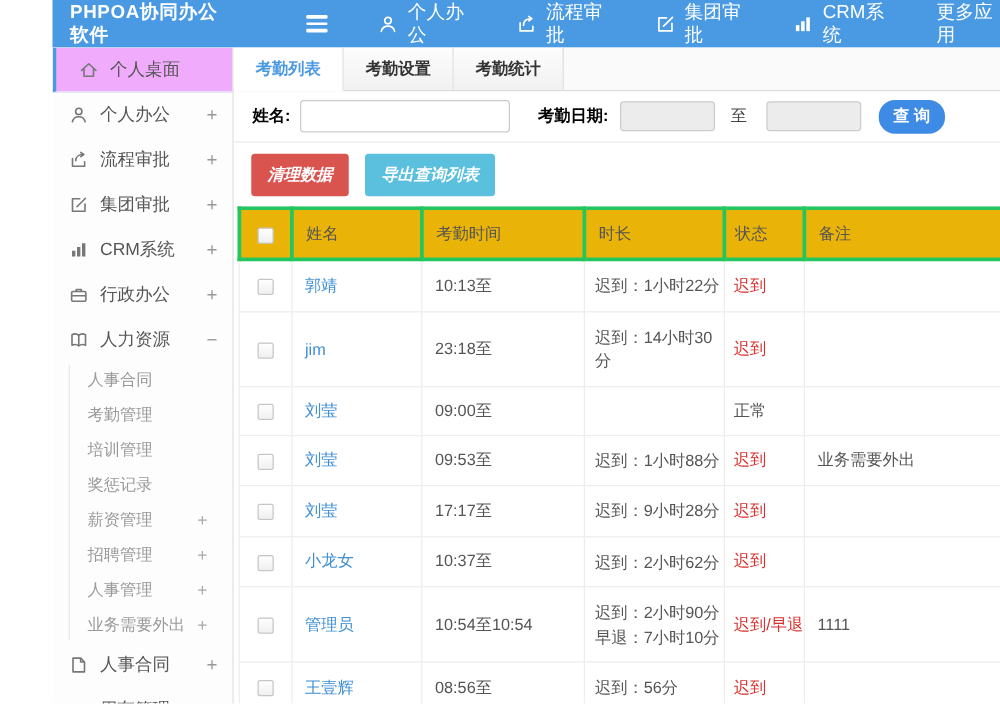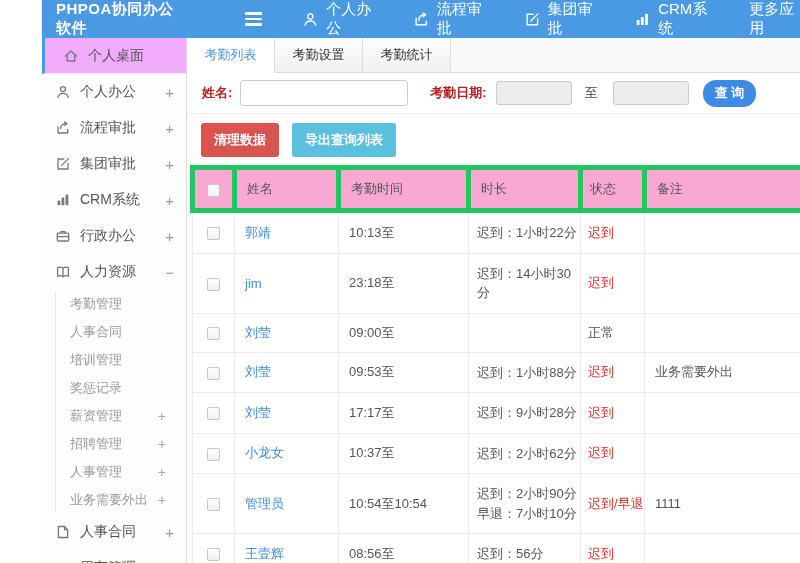--- a/index.html
+++ b/index.html
@@ -32,47 +32,47 @@
   .submenu { position:relative; }
   .submenu:before { content:""; position:absolute; left:13px; top:2px; bottom:2px;
     border-left:1px solid #e8e8e8; }
   .sm-item { height:28px; display:flex; align-items:center; padding:0 20px 0 28px;
     color:#999; font-size:13px; cursor:pointer; }
   .sm-item .exp { margin-left:auto; color:#aaa; font-size:14px; }
 
   
   .main { flex:1; overflow:hidden; display:flex; flex-direction:column; background:#fff; }
   .tabs { height:35px; background:#fafafa; border-bottom:1px solid #ddd; display:flex; flex-shrink:0; }
-  .tab { width:88px; line-height:34px; text-align:center; font-size:13px; font-weight:normal;
+  .tab { width:88px; line-height:34px; text-align:center; font-size:13px; font-weight:bold;
     color:#333; background:linear-gradient(#fdfdfd,#f1f1f1); border-right:1px solid #ddd; cursor:pointer; }
   .tab.active { background:#fff; color:#4a99e3; height:35px; border-bottom:1px solid #fff; }
 
   .filter { height:41px; display:flex; align-items:center; padding:0 15px;
     border-bottom:1px solid #ececec; font-size:13px; flex-shrink:0; }
-  .filter label { font-weight:bold; color:#b91c1c; }
+  .filter label { font-weight:bold; color:#000000; }
   .inp-name { width:168px; height:26px; margin-left:8px; border:1px solid #ccc; border-radius:3px;
     padding:0 6px; font-size:13px; outline:none; }
   .lbl-date { margin-left:22px; }
   .inp-date { width:76px; height:24px; margin-left:9px; border:1px solid #ccc; border-radius:3px;
     background:#ececec; padding:0 5px; font-size:13px; outline:none; }
   .zhi { margin:0 6px 0 13px; color:#444; }
   .btn-search { margin-left:14px; background:#3d8be4; color:#fff; border:none; border-radius:13px;
     height:27px; padding:0 12px; font-size:13px; font-weight:bold; cursor:pointer; }
 
   .toolbar { padding:9px 14px 8px; display:flex; gap:13px; flex-shrink:0; }
   .btn { border:none; border-radius:3px; color:#fff; font-size:13px; font-weight:bold;
-    padding:8px 13px; cursor:pointer; }
+    padding:8px 13px; cursor:pointer;font-style:italic; }
   .btn-danger { background:#d9534f; }
   .btn-info { background:#5bc0de;text-align:center; }
 
   
   .tbl-wrap { flex:1; overflow:hidden; padding:0 3px; }
   table { width:100%; border-collapse:collapse; font-size:13px; color:#555; table-layout:fixed; }
-  th { background:#f9a8d4; font-weight:normal; color:#555; text-align:left;
-    padding:9px 10px; border:5px solid #22c55e; }
+  th { background:#eab308; font-weight:normal; color:#555; text-align:left;
+    padding:9px 10px; border:3px solid #22c55e; }
   td { padding:10px; border:1px solid #ededed; vertical-align:middle; background:#fff; }
   td.c-dur { white-space:pre-line; padding:10px 2px 10px 8px; line-height:1.5; }
   td.c-status, th.c-status { padding:10px 3px 10px 7px; white-space:nowrap; }
   .cb { display:inline-block; width:13px; height:13px; border:1px solid #c6c6c6; border-radius:2px;
     background:linear-gradient(#fefefe,#f0f0f0); cursor:pointer; vertical-align:middle; }
   .name-link { color:#3f8fd3; cursor:pointer; text-decoration:none; }
   .status[data-status="late"] { color:#d9302c; }
   .status[data-status="normal"] { color:#555; }
 </style>
 </head>
@@ -234,24 +234,24 @@
       <div class="sb-item">
         <svg class="sic">
             <use href="#i-book"></use>
           </svg>
         <span>人力资源</span>
         <span class="exp">−</span>
       </div>
 
       <div class="submenu">
         <div class="sm-item">
+          <span>人事合同</span>
+        </div>
+        <div class="sm-item">
           <span>考勤管理</span>
-        </div>
-        <div class="sm-item">
-          <span>人事合同</span>
         </div>
         <div class="sm-item">
           <span>培训管理</span>
         </div>
         <div class="sm-item">
           <span>奖惩记录</span>
         </div>
         <div class="sm-item">
           <span>薪资管理</span>
           <span class="exp">+</span>

